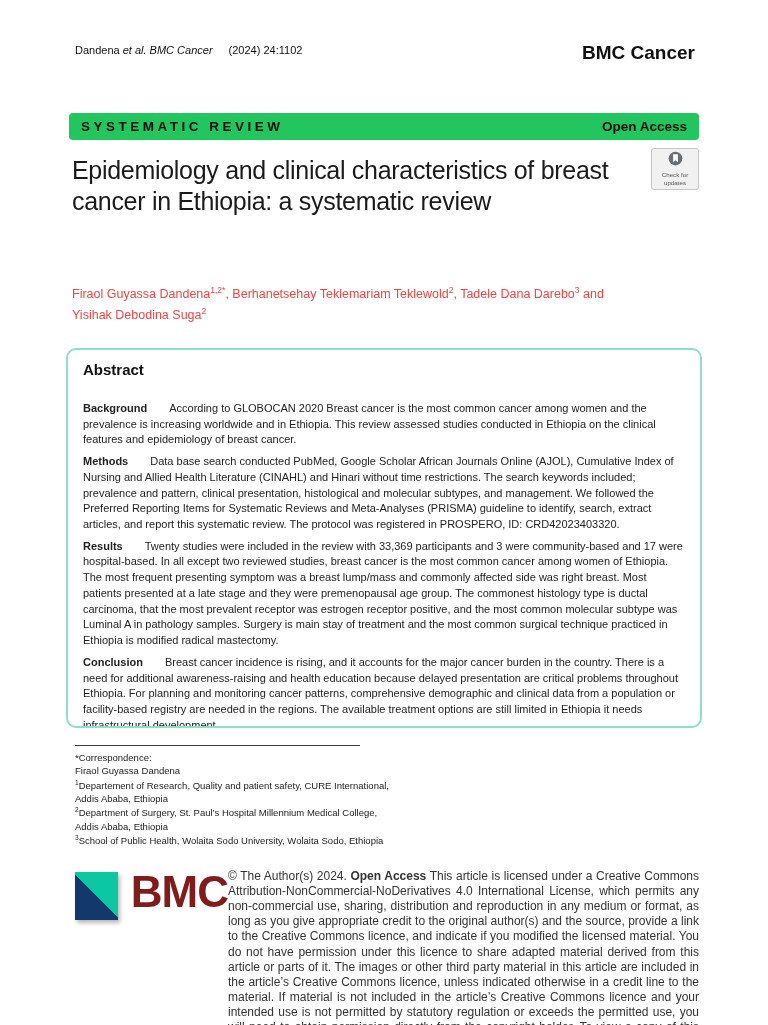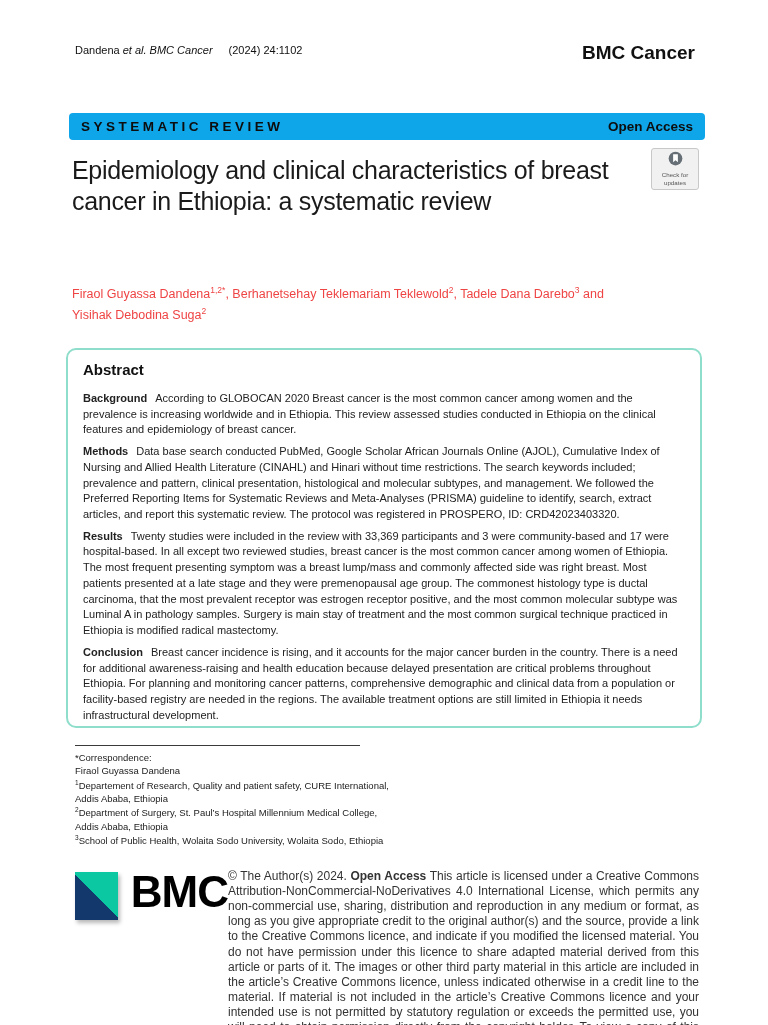--- a/index.html
+++ b/index.html
@@ -8,22 +8,22 @@
     position:relative; width:768px; height:1025px; margin:0 auto;
     background:#ffffff; font-family:"Liberation Sans", sans-serif; color:#1c1c1c;
     overflow:hidden;
   }
   
   .hdr-left { position:absolute; left:75px; top:42px; font-size:11px; line-height:1.55; color:#111; }
   .hdr-left .issue { margin-left:16px; }
   .hdr-right { position:absolute; right:73px; top:42px; font-size:19px; font-weight:700; color:#111; }
   
   .banner {
-    position:absolute; left:69px; right:63px; top:113px; height:27px;
-    background:#0ea5e9; border-radius:4px;
+    position:absolute; left:69px; right:69px; top:113px; height:27px;
+    background:#22c55e; border-radius:4px;
     display:flex; align-items:center; justify-content:space-between; padding:12px 12px;
   }
   .banner .lbl { font-size:13.5px; font-weight:700; letter-spacing:3.5px; color:#0d0d0d; }
   .banner .oa  { font-size:13.5px; font-weight:700; color:#0d0d0d; }
   
   .badge {
     position:absolute; right:69px; top:148px; width:48px; height:42px;
     background:#f1f1f1; border:1px solid #c8c8c8; border-radius:3px;
     display:flex; flex-direction:column; align-items:center; justify-content:center; gap:1px;
     cursor:pointer;
@@ -37,36 +37,36 @@
   .authors {
     position:absolute; left:72px; top:284px; width:560px;
     font-size:12.5px; line-height:1.55; color:#ef4444;
   }
   .authors sup { font-size:8.5px; }
   
   .abstract {
     position:absolute; left:66px; right:66px; top:348px; height:380px;
     border:2px solid #8fdecb; border-radius:10px; padding:11px 15px 0 15px; overflow:hidden;
   }
-  .abstract h2 { font-size:15px; font-weight:700; color:#111; margin-bottom:13px; }
+  .abstract h2 { font-size:15px; font-weight:700; color:#111; margin-bottom:23px; }
   .abstract p  { font-size:11px; line-height:1.43; color:#222; margin-bottom:6px; }
-  .abstract p b { margin-right:8px; }
+  .abstract p b { margin-right:22px; }
   
   .fn-rule { position:absolute; left:75px; top:745px; width:285px; border-top:1.5px solid #3a3a3a; }
   .footnote { position:absolute; left:75px; top:751px; width:322px; font-size:9.5px; line-height:1.4; color:#222; }
   .footnote sup { font-size:6.5px; }
   
   .footer { position:absolute; left:75px; top:869px; right:69px; display:flex; }
   .logo-wrap { width:153px; display:flex; align-items:flex-start; }
   .logo-square {
     width:48px; height:48px; margin-top:3px;
     background:linear-gradient(45deg,#13386c 50%,#0bc7a2 50%);
     box-shadow:2px 3px 4px rgba(0,0,0,0.28);
   }
-  .logo-word { font-size:44px; font-weight:700; color:#000000; letter-spacing:-1px; margin-left:13px; line-height:1.05; }
+  .logo-word { font-size:44px; font-weight:700; color:#7f1d1d; letter-spacing:-1px; margin-left:13px; line-height:1.05; }
   .license { flex:1; font-size:12px; line-height:1.26; color:#333; text-align:justify; }
   .license a { color:#3b4bf0; text-decoration:none; }
 </style>
 </head>
 <body>
 
 <div class="page">
 
   <div class="hdr-left">
     <div><span>Dandena</span> <i>et al. BMC Cancer</i><span class="issue">(2024) 24:1102</span></div>

